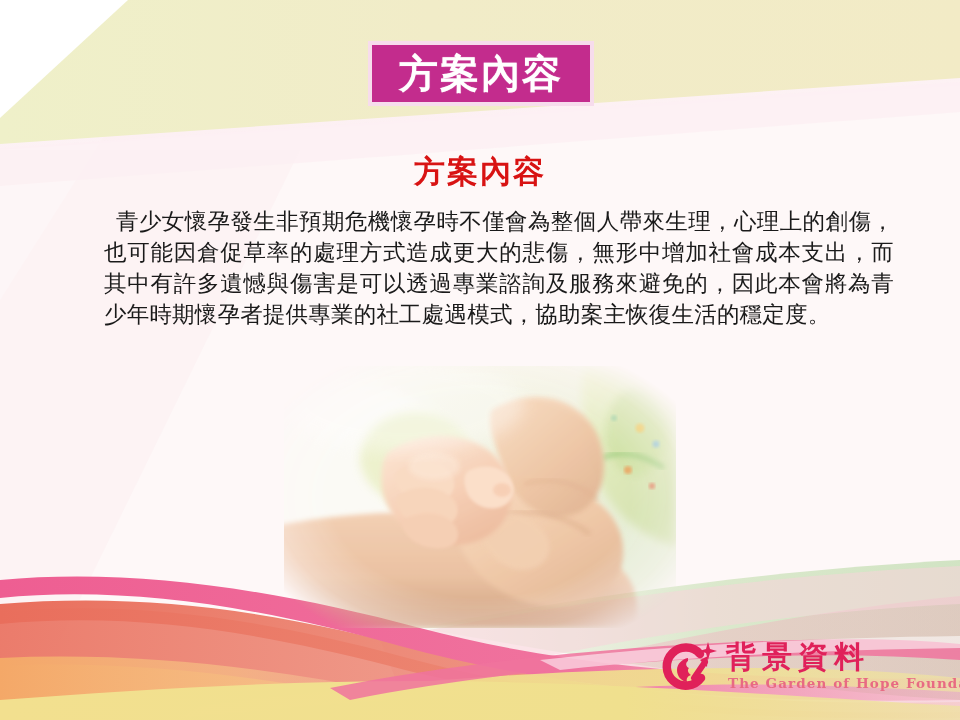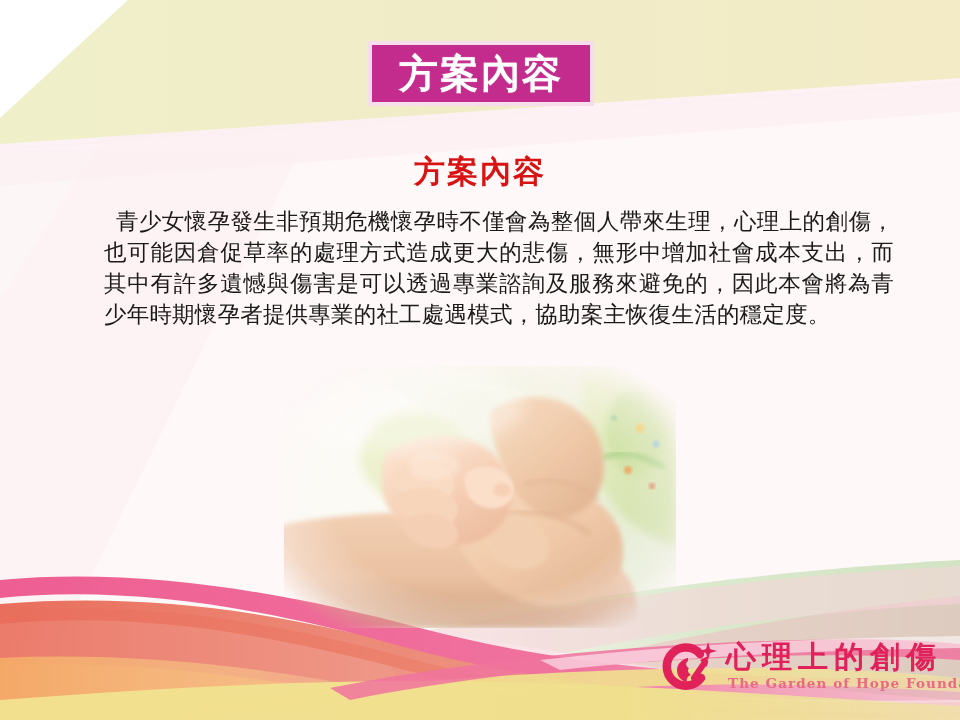--- a/index.html
+++ b/index.html
@@ -345,17 +345,17 @@
                  C26,38 28,36 31,35 C28,33 27,30 29,28
                  C26,27 25,23 28,21 Z" fill="#E0215A"></path>
 
         <path d="M34,38 L45,22" stroke="#E0215A" stroke-width="6" stroke-linecap="round"></path>
 
         <path d="M48,16 L40,20 L47,27 Z" fill="#E0215A"></path>
 
         <path d="M48,2 L50,9 L57,11 L50,13 L48,20 L46,13 L39,11 L46,9 Z" fill="#E0215A"></path>
       </svg>
     </div>
-    <div id="logo-cn">心理上的創傷</div>
+    <div id="logo-cn">背景資料</div>
     <div id="logo-en">The Garden of Hope Foundation</div>
   </div>
 
 </div>
 
 </body></html>

